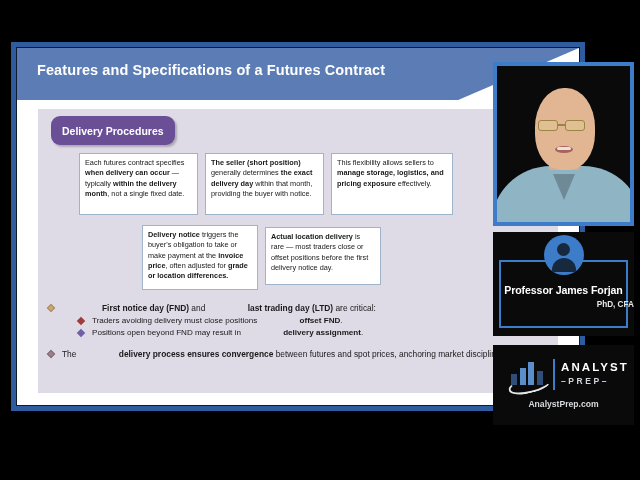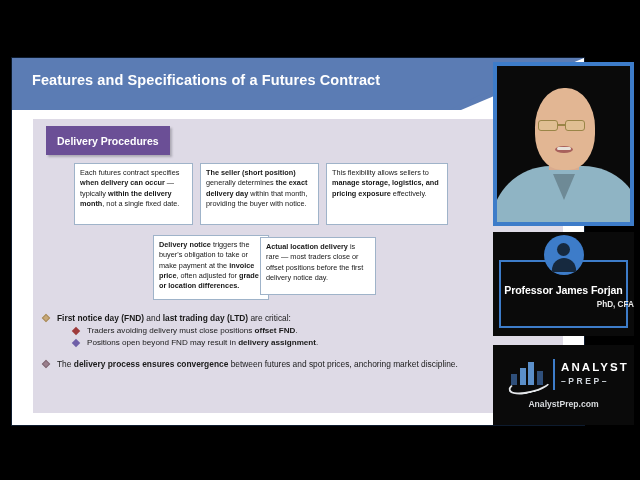--- a/index.html
+++ b/index.html
@@ -3,22 +3,23 @@
 <meta charset="utf-8">
 <style>
   * { box-sizing: border-box; margin:0; padding:0; }
   html,body { width:640px; height:480px; overflow:hidden; background:#000; }
   body { font-family:"Liberation Sans", sans-serif; }
 
   #stage { position:relative; width:640px; height:480px; background:#000; }
 
   
   #slide-outer {
-    position:absolute; left:11px; top:57px; width:574px; height:369px;
+    position:absolute; left:11px; top:42px; width:574px; height:369px;
     background:#2f5c9e;
+    padding:5px;
   }
   #slide-inner {
     position:relative; width:100%; height:100%;
     background:#ffffff;
     border:1px solid #0d1b2e;
     overflow:hidden;
   }
   
   #title-band {
     position:absolute; left:0; top:0; width:100%; height:52px;
@@ -42,48 +43,49 @@
     position:absolute; left:21px; top:61px; right:21px; bottom:12px;
     background:#dedae6;
   }
 
   
   #section-tab {
     position:absolute; left:13px; top:7px;
     background:#6b4f96;
     padding:5px 11px 6px 11px;
     box-shadow:2px 2px 2px rgba(80,80,90,0.35);
+    border-radius:9px;
   }
   #section-tab span {
     font-size:10.5px; font-weight:bold; color:#ffffff; white-space:nowrap;
   }
 
   
   .factbox {
     position:absolute;
     background:#ffffff;
     border:1px solid #9fb3c9;
     padding:4px 5px;
     font-size:7.3px;
     line-height:1.42;
     color:#181818;
   }
   .factbox b { font-weight:bold; }
 
   #box-r1c1 { left:41px;  top:44px; width:119px; height:62px; }
   #box-r1c2 { left:167px; top:44px; width:119px; height:62px; }
   #box-r1c3 { left:293px; top:44px; width:122px; height:62px; }
-  #box-r2c1 { left:104px; top:116px; width:116px; height:65px;margin-left:16px; }
+  #box-r2c1 { left:104px; top:116px; width:116px; height:65px; }
   #box-r2c2 { left:227px; top:118px; width:116px; height:58px; }
 
   
   #bullets { position:absolute; left:8px; top:193px; right:8px; }
   .bl1 { position:relative; padding-left:16px; font-size:8.4px; line-height:1.44; color:#1a1a1a; margin-bottom:1px;}
   .bl2 { position:relative; padding-left:16px; font-size:8.1px; line-height:1.5; color:#1a1a1a; margin-left:30px; }
-  .bl1 b, .bl2 b { font-weight:bold; }
+  .bl1 b, .bl2 b { font-weight:bold;margin-left:40px; }
   .dia {
     position:absolute; left:2px; top:3px;
     width:6px; height:6px; transform:rotate(45deg);
   }
   .dia.gold   { background:#c8a877; border:1px solid #a98d5f; }
   .dia.red    { background:#9e3b3b; }
   .dia.purple { background:#6f5fa8; }
   .dia.mauve  { background:#9b7f8d; border:1px solid #836b77; }
   #bullet-last { margin-top:9px; }
 

